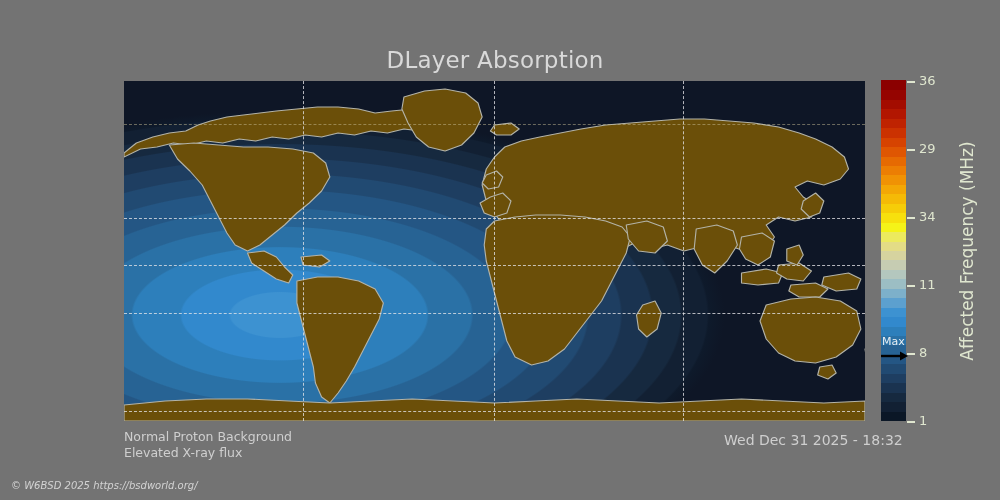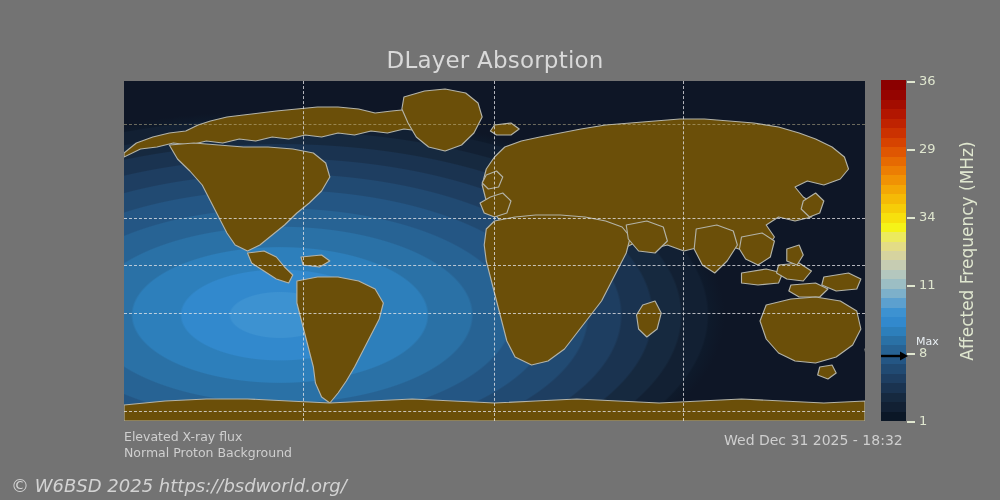--- a/index.html
+++ b/index.html
@@ -131,21 +131,20 @@
     height: 26px;
   }
   #max-marker-label {
     position: absolute;
     left: 1px;
     top: 0px;
     color: #e8eef2;
     font-size: 11px;
     line-height: 11px;
     white-space: nowrap;
-    padding-left: 34px;
   }
   #max-marker-arrow {
     position: absolute;
     left: 0px;
     top: 15px;
     width: 28px;
     height: 10px;
   }
 
   
@@ -166,21 +165,21 @@
     color: #cfcfcf;
     font-size: 14px;
     line-height: 16px;
     white-space: nowrap;
   }
   #copyright {
     position: absolute;
     left: 11px;
     top: 478px;
     color: #d3d3d3;
-    font-size: 18px;
+    font-size: 10px;
     font-style: italic;
     line-height: 16px;
     white-space: nowrap;
   }
 </style>
 </head>
 <body>
 
 <div id="app">
 
@@ -377,21 +376,21 @@
 
   <div id="max-marker">
     <div id="max-marker-label">Max</div>
     <svg id="max-marker-arrow" viewBox="0 0 28 10">
       <line x1="0" y1="5" x2="20" y2="5" stroke="#000" stroke-width="2.4"></line>
       <polygon points="19,0.5 27,5 19,9.5" fill="#000"></polygon>
     </svg>
   </div>
 
   <div id="status-left">
+    <div>Normal Proton Background</div>
     <div>Elevated X-ray flux</div>
-    <div>Normal Proton Background</div>
   </div>
 
   <div id="timestamp">Wed Dec 31 2025 - 18:32</div>
 
   <div id="copyright">© W6BSD 2025 https://bsdworld.org/</div>
 
 </div>
 
 </body></html>

